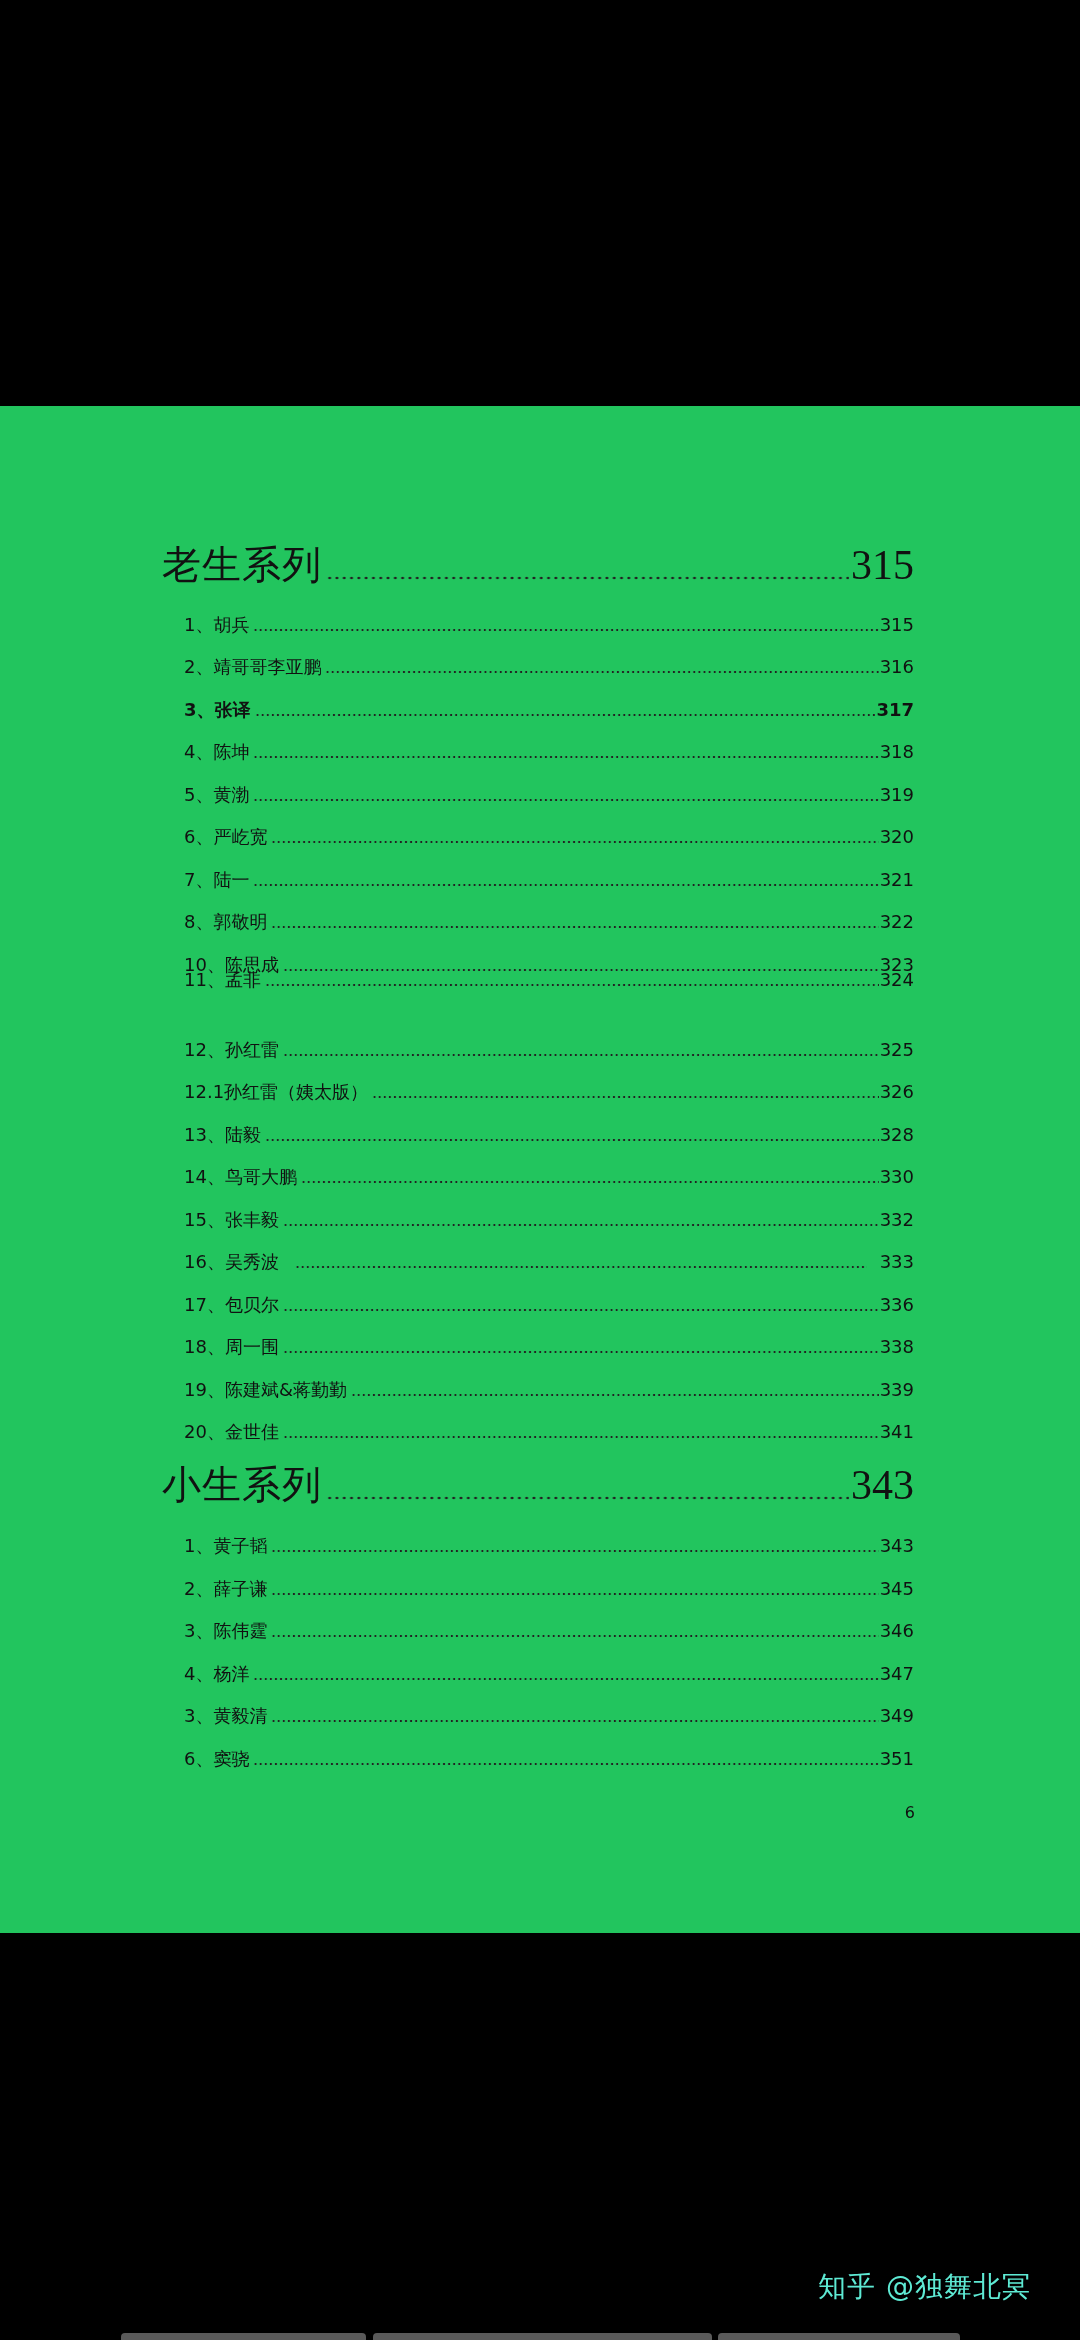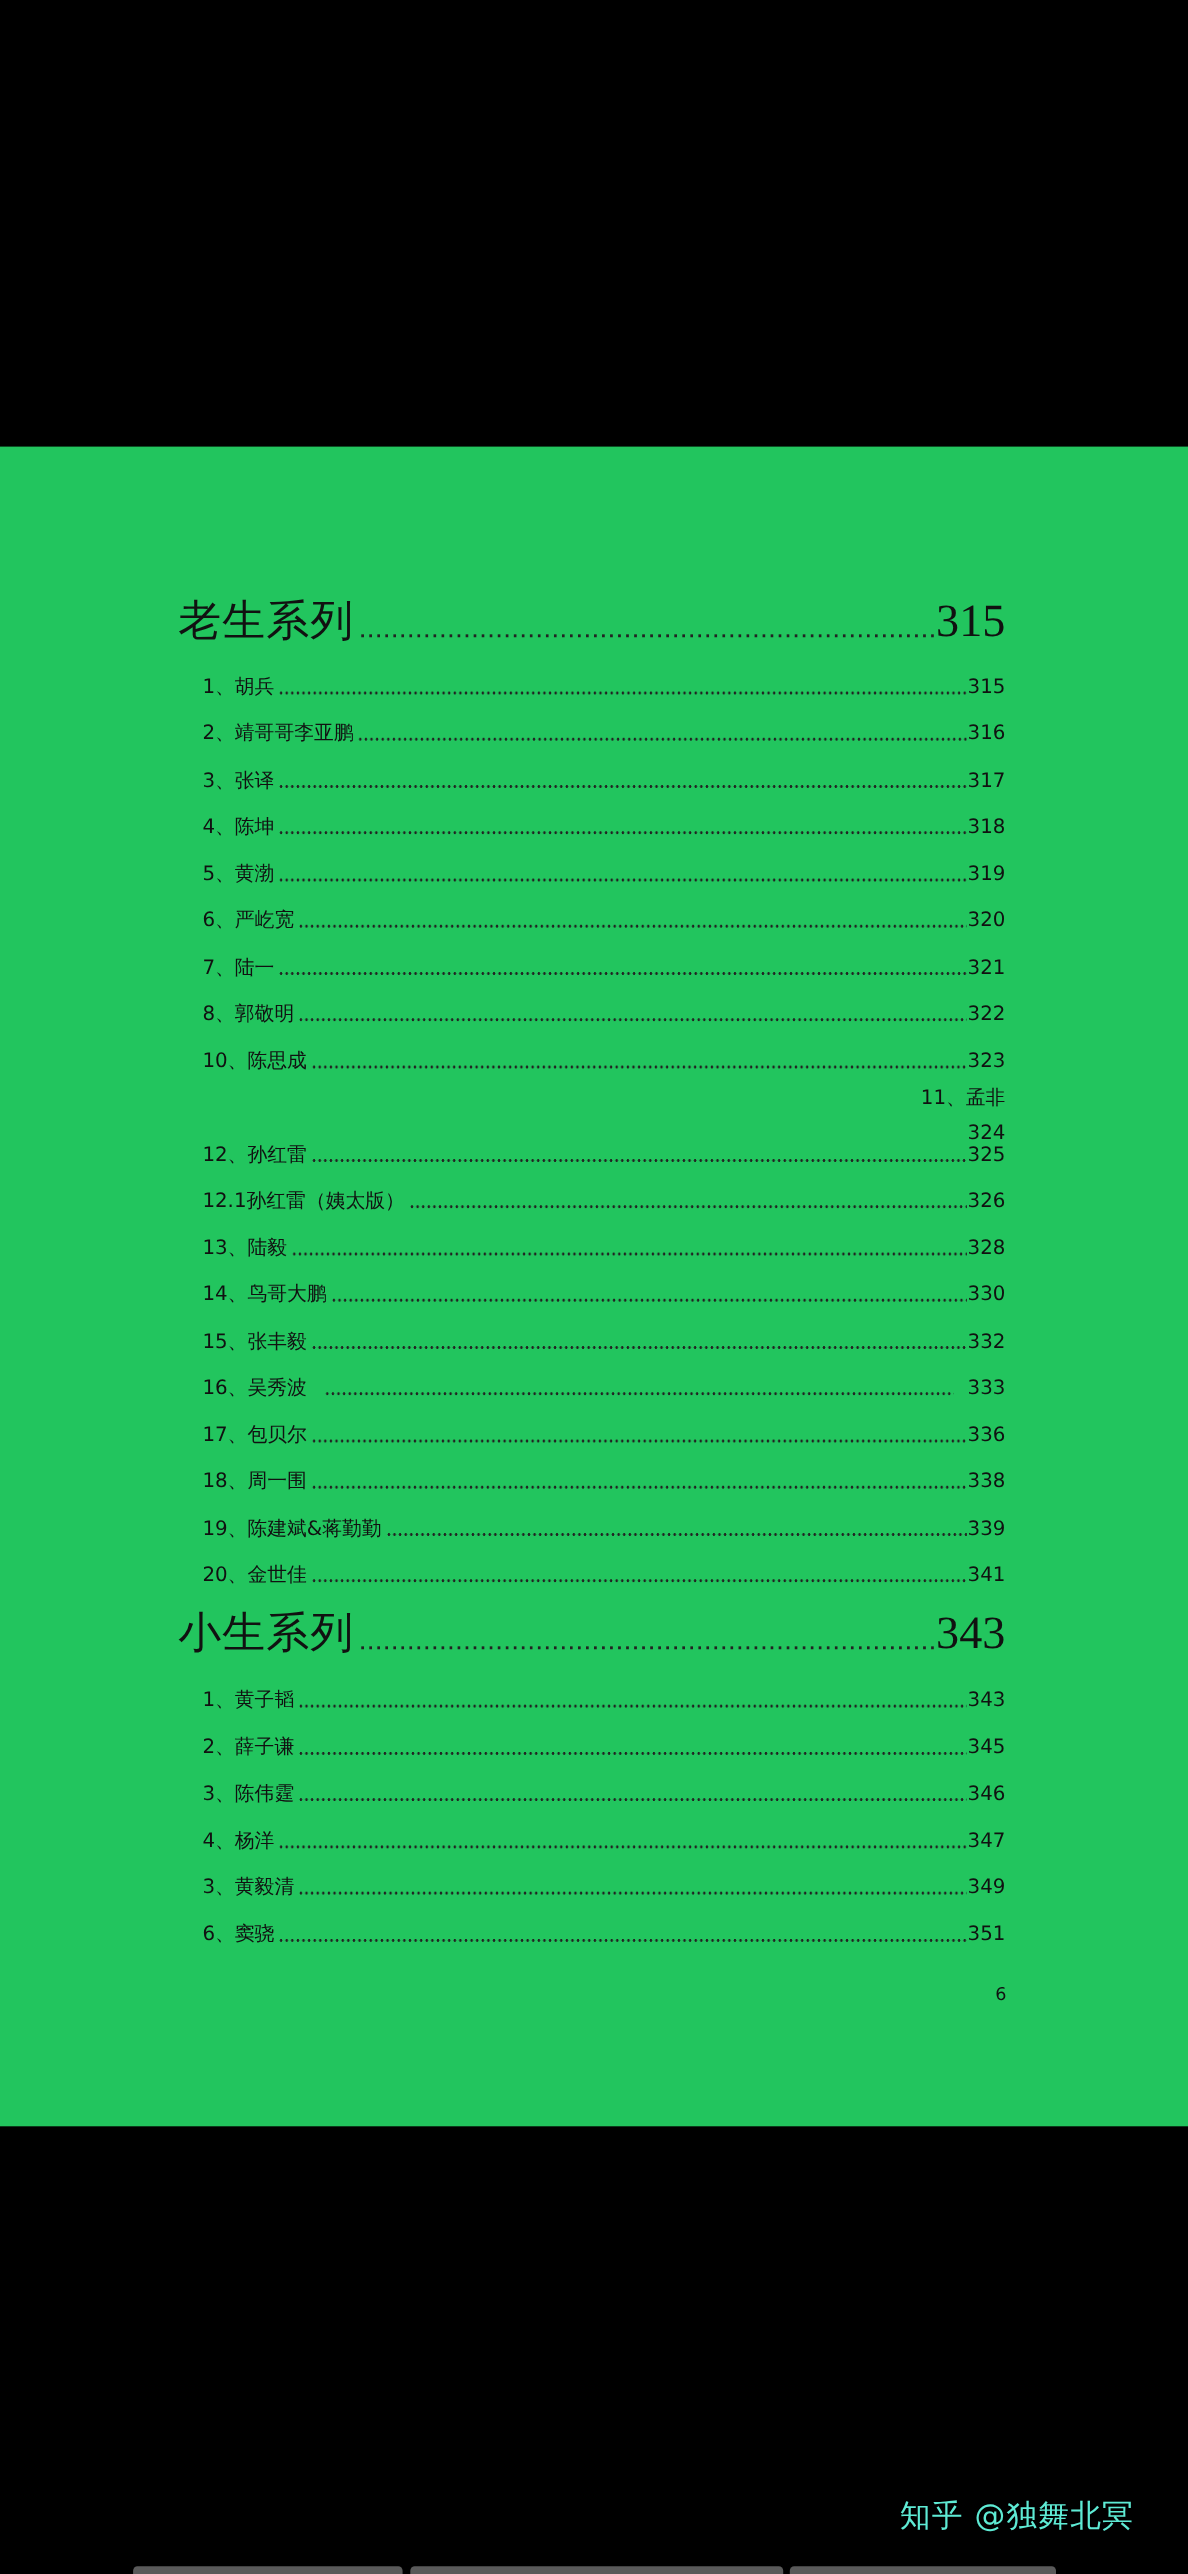--- a/index.html
+++ b/index.html
@@ -62,21 +62,21 @@
     <div class="entry" style="top:206px;">
         <span class="label">1、胡兵 </span>
         <span class="leader"></span>
         <span class="pg">315</span>
       </div>
     <div class="entry" style="top:248px;">
         <span class="label">2、靖哥哥李亚鹏 </span>
         <span class="leader"></span>
         <span class="pg">316</span>
       </div>
-    <div class="entry" style="top:291px;">
+    <div class="entry" style="top:291px;font-weight:bold;">
         <span class="label">3、张译 </span>
         <span class="leader"></span>
         <span class="pg">317</span>
       </div>
     <div class="entry" style="top:333px;">
         <span class="label">4、陈坤 </span>
         <span class="leader"></span>
         <span class="pg">318</span>
       </div>
     <div class="entry" style="top:376px;">
@@ -97,21 +97,21 @@
     <div class="entry" style="top:503px;">
         <span class="label">8、郭敬明</span>
         <span class="leader"></span>
         <span class="pg">322</span>
       </div>
     <div class="entry" style="top:546px;">
         <span class="label">10、陈思成 </span>
         <span class="leader"></span>
         <span class="pg">323</span>
       </div>
-    <div class="entry" style="top:580px;flex-direction:column;">
+    <div class="entry" style="top:561px;">
         <span class="label">11、孟非</span>
         <span class="leader"></span>
         <span class="pg">324</span>
       </div>
     <div class="entry" style="top:631px;">
         <span class="label">12、孙红雷 </span>
         <span class="leader"></span>
         <span class="pg">325</span>
       </div>
     <div class="entry" style="top:673px;">

